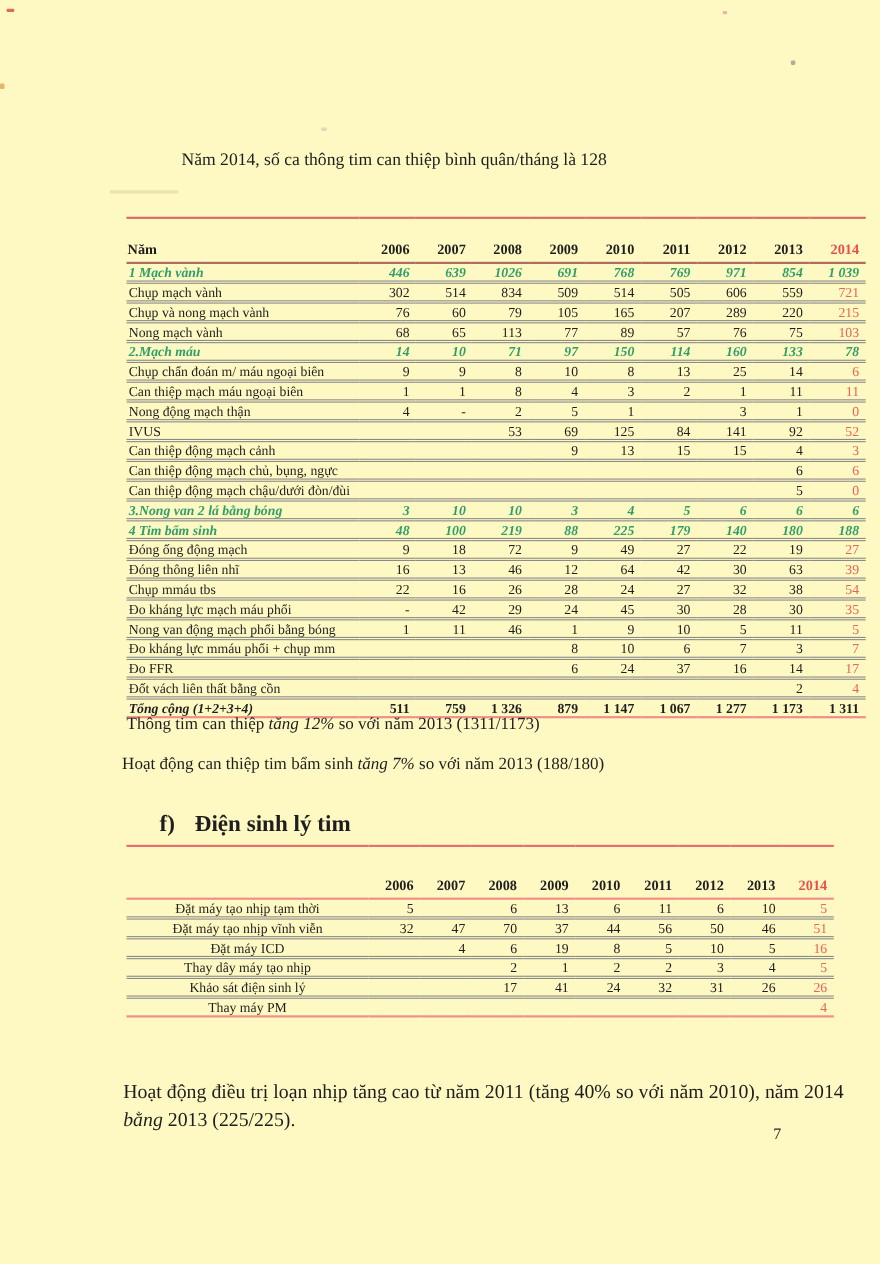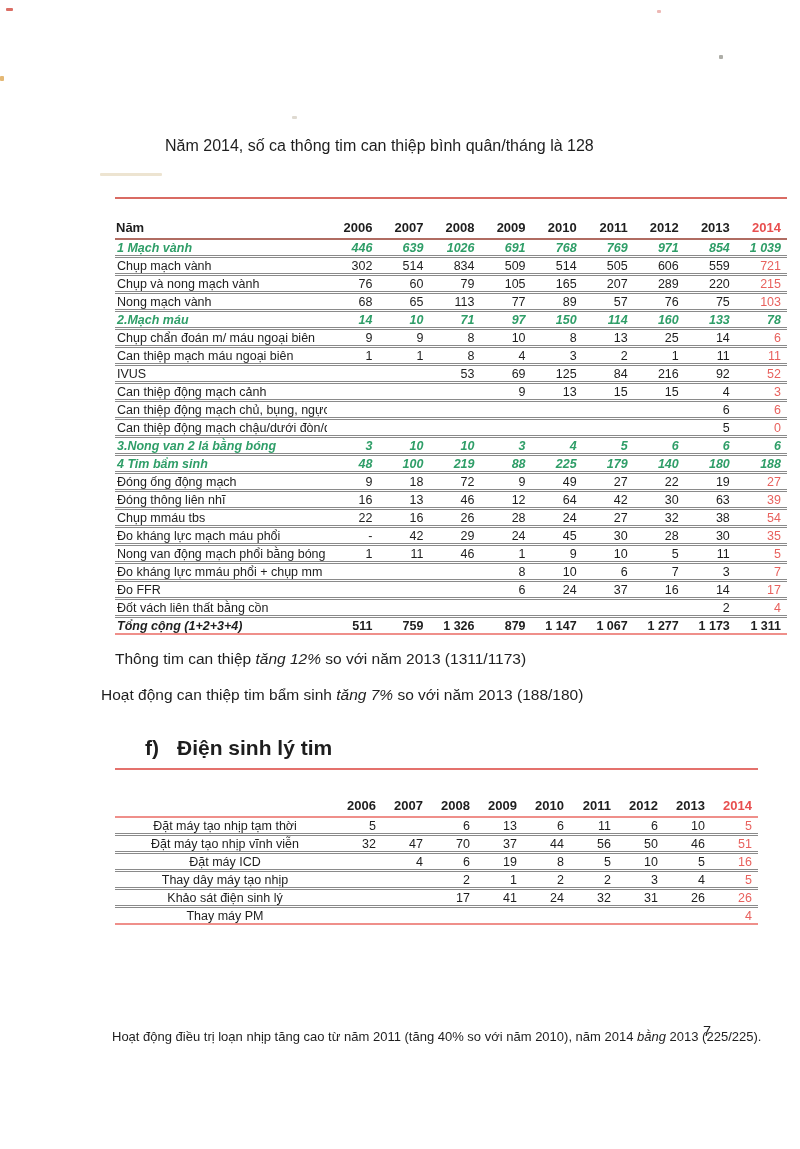--- a/index.html
+++ b/index.html
@@ -1,27 +1,27 @@
 <!DOCTYPE html>
 <html><head>
 <meta charset="utf-8">
 <style>
   html,body{margin:0;padding:0;background:#e9e9e9;}
   .page{
     position:relative; width:800px; height:1149px; margin:0 auto;
-    background:#ffffff; overflow:hidden;
-    font-family:Liberation Sans, sans-serif; color:#1e1e1e;
+    background:#fef9c3; overflow:hidden;
+    font-family:Liberation Serif, serif; color:#1e1e1e;
   }
   .abs{position:absolute;}
   .title{left:165px; top:137px; font-size:16px;}
   .note1{left:115px; top:650px; font-size:15.5px;}
-  .note2{left:101px; top:686px; font-size:15.5px;}
+  .note2{left:111px; top:686px; font-size:15.5px;}
   .sec-head{left:145px; top:736px; font-size:21px; font-weight:bold;}
   .sec-head .sec-title{margin-left:18px;}
-  .footnote{left:112px; top:979px; width:655px; font-size:13px; line-height:26px; text-align:justify;margin-top:45px;}
+  .footnote{left:112px; top:979px; width:655px; font-size:18px; line-height:26px; text-align:justify;}
   .pagenum{left:703px; top:1023px; font-size:14.5px;}
   .ital{font-style:italic;}
 
   
   table{border-collapse:collapse; table-layout:fixed;}
   td{overflow:hidden; white-space:nowrap;}
   .tbl{font-size:12.5px;}
   .tbl tbody td{height:14px; line-height:14px; padding:1px 0 0 0; border-bottom:3px double #8a8a8a;}
   .tbl tbody tr:last-child td{border-bottom:none;margin-left:26px;}
   .tbl td.num{text-align:right; padding-right:6px;}
@@ -161,28 +161,40 @@
             <td class="num">1</td>
             <td class="num">8</td>
             <td class="num">4</td>
             <td class="num">3</td>
             <td class="num">2</td>
             <td class="num">1</td>
             <td class="num">11</td>
             <td class="num red">11</td>
           </tr>
           <tr class="row-normal">
+            <td class="label">Nong động mạch thận</td>
+            <td class="num">4</td>
+            <td class="num">-</td>
+            <td class="num">2</td>
+            <td class="num">5</td>
+            <td class="num">1</td>
+            <td class="num"></td>
+            <td class="num">3</td>
+            <td class="num">1</td>
+            <td class="num red">0</td>
+          </tr>
+          <tr class="row-normal">
             <td class="label">IVUS</td>
             <td class="num"></td>
             <td class="num"></td>
             <td class="num">53</td>
             <td class="num">69</td>
             <td class="num">125</td>
             <td class="num">84</td>
-            <td class="num">216</td>
+            <td class="num">141</td>
             <td class="num">92</td>
             <td class="num red">52</td>
           </tr>
           <tr class="row-normal">
             <td class="label">Can thiệp động mạch cảnh</td>
             <td class="num"></td>
             <td class="num"></td>
             <td class="num"></td>
             <td class="num">9</td>
             <td class="num">13</td>

